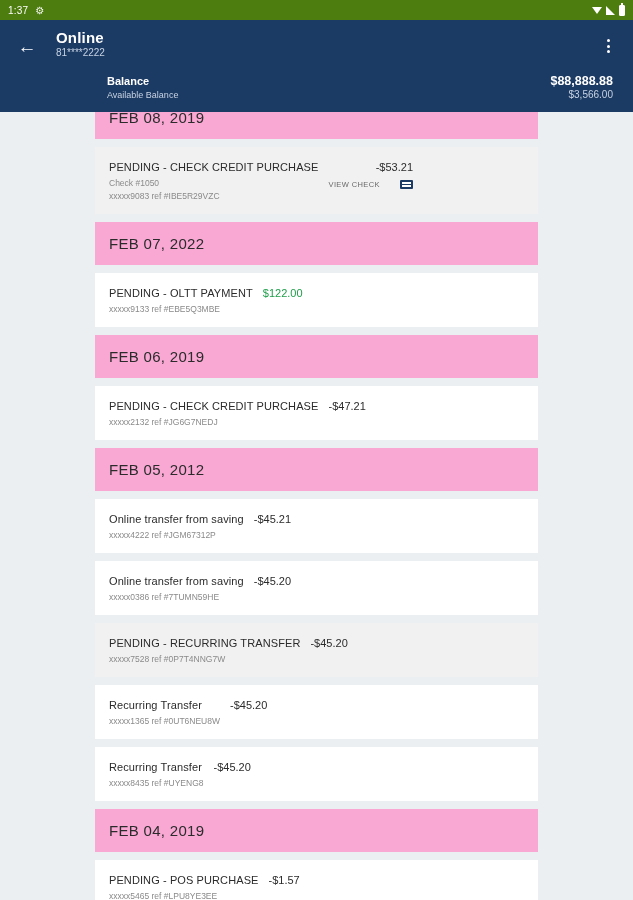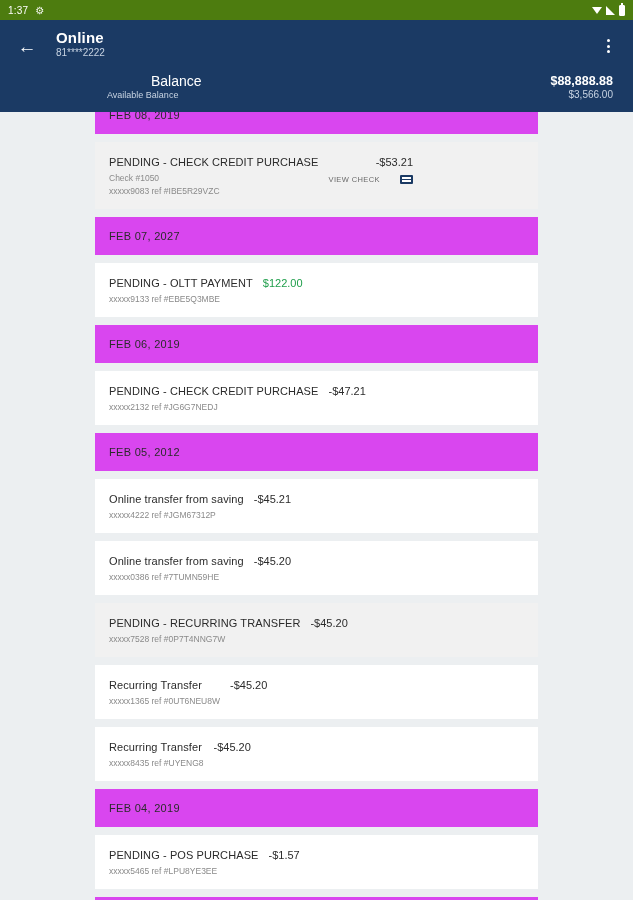--- a/index.html
+++ b/index.html
@@ -109,24 +109,23 @@
     border-radius: 50%;
     background: #ffffff;
   }
   .balance-row {
     display: flex;
     justify-content: space-between;
     align-items: flex-start;
     padding: 4px 20px 11px 107px;
   }
   .bal-left .bal-label {
-    font-size: 14px;
-    font-weight: normal;
+    font-size: 11px;
+    font-weight: bold;
     line-height: 14px;
-    margin-left: 44px;
   }
   .bal-left .bal-sub {
     font-size: 9px;
     color: #c7d3e2;
     line-height: 12px;
     margin-top: 1px;
   }
   .bal-right { text-align: right; }
   .bal-right .bal-amount {
     font-size: 12.5px;
@@ -150,23 +149,23 @@
   .list-inner {
     padding: 0 95px 0 95px;
   }
   .card {
     background: #ffffff;
     margin-top: 8px;
   }
   .card:first-child { margin-top: 0; }
 
   .date-card {
-    background: #d946ef;
+    background: #f9a8d4;
     padding: 13px 14px 13px 14px;
-    font-size: 11px;
+    font-size: 15px;
     color: #2b2b2b;
     letter-spacing: .3px;
   }
   .pending-card { background: #f1f1f1; }
 
   .txn {
     display: flex;
     align-items: flex-start;
     padding: 13px 14px 12px 14px;
   }
@@ -280,21 +279,21 @@
             <div class="txn-sub2">xxxxx9083 ref #IBE5R29VZC</div>
           </div>
           <div class="txn-right">
             <div class="txn-amount">-$53.21</div>
             <div class="view-check">
               <span class="vc-label">VIEW CHECK</span>
               <span class="check-icon"></span>
             </div>
           </div>
         </div>
-        <div class="card date-card"><span>FEB 07, 2027</span></div>
+        <div class="card date-card"><span>FEB 07, 2022</span></div>
         <div class="card txn">
           <div class="txn-left">
             <div class="txn-title">PENDING - OLTT PAYMENT</div>
             <div class="txn-sub">xxxxx9133 ref #EBE5Q3MBE</div>
           </div>
           <div class="txn-right">
             <div class="txn-amount credit">$122.00</div>
           </div>
         </div>
         <div class="card date-card"><span>FEB 06, 2019</span></div>

